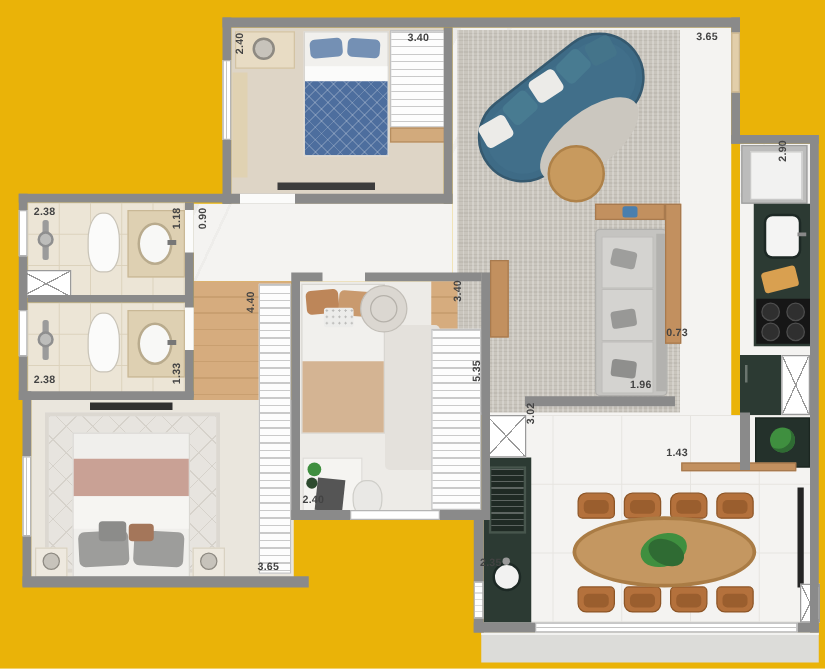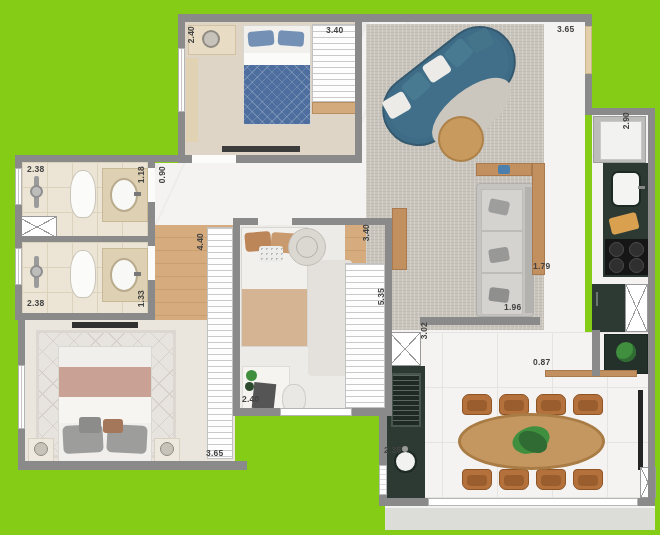--- a/index.html
+++ b/index.html
@@ -1,16 +1,16 @@
 <!DOCTYPE html>
 <html><head>
 <meta charset="utf-8">
 <style>
   html,body{margin:0;padding:0;background:#ffffff;}
-  .plan{position:relative;width:660px;height:535px;background:#84cc16;overflow:hidden;
+  .plan{position:relative;width:660px;height:535px;background:#eab308;overflow:hidden;
         font-family:"Liberation Sans", sans-serif;}
   .abs{position:absolute;}
   
   .marble{background-color:#f4f3f1;
     background-image:linear-gradient(115deg, rgba(210,208,204,.25) 0 2%, transparent 2% 12%, rgba(210,208,204,.18) 12% 13%, transparent 13%);}
   .tilegrid{background-image:linear-gradient(#e6e4e0 1px, transparent 1px),linear-gradient(90deg,#e6e4e0 1px, transparent 1px);background-size:55px 55px;}
   .wood{background:repeating-linear-gradient(180deg,#d6ac7e 0 12px,#c99f70 12px 13px);}
   .bathtile{background-color:#ece5d6;background-image:linear-gradient(#dcd2bc 1px, transparent 1px),linear-gradient(90deg,#dcd2bc 1px, transparent 1px);background-size:25px 25px;}
   .lightfloor{background:#eae6dd;}
   
@@ -261,22 +261,22 @@
       <div class="dim" style="left: 557px; top: 25px;">3.65</div>
       <div class="dim v" style="left: 622px; top: 112px;">2.90</div>
       <div class="dim" style="left: 27px; top: 165px;">2.38</div>
       <div class="dim v" style="left: 137px; top: 166px;">1.18</div>
       <div class="dim v" style="left: 158px; top: 166px;">0.90</div>
       <div class="dim v" style="left: 196px; top: 233px;">4.40</div>
       <div class="dim v" style="left: 362px; top: 224px;">3.40</div>
       <div class="dim" style="left: 27px; top: 299px;">2.38</div>
       <div class="dim v" style="left: 137px; top: 290px;">1.33</div>
       <div class="dim v" style="left: 377px; top: 288px;">5.35</div>
-      <div class="dim" style="left: 533px; top: 262px;">1.79</div>
+      <div class="dim" style="left: 533px; top: 262px;">0.73</div>
       <div class="dim" style="left: 504px; top: 303px;">1.96</div>
       <div class="dim v" style="left: 420px; top: 322px;">3.02</div>
-      <div class="dim" style="left: 533px; top: 358px;">0.87</div>
+      <div class="dim" style="left: 533px; top: 358px;">1.43</div>
       <div class="dim" style="left: 242px; top: 395px;">2.40</div>
       <div class="dim" style="left: 206px; top: 449px;">3.65</div>
       <div class="dim" style="left: 384px; top: 446px;">2.35</div>
     </div>
 
 </div>
 
 </body></html>

